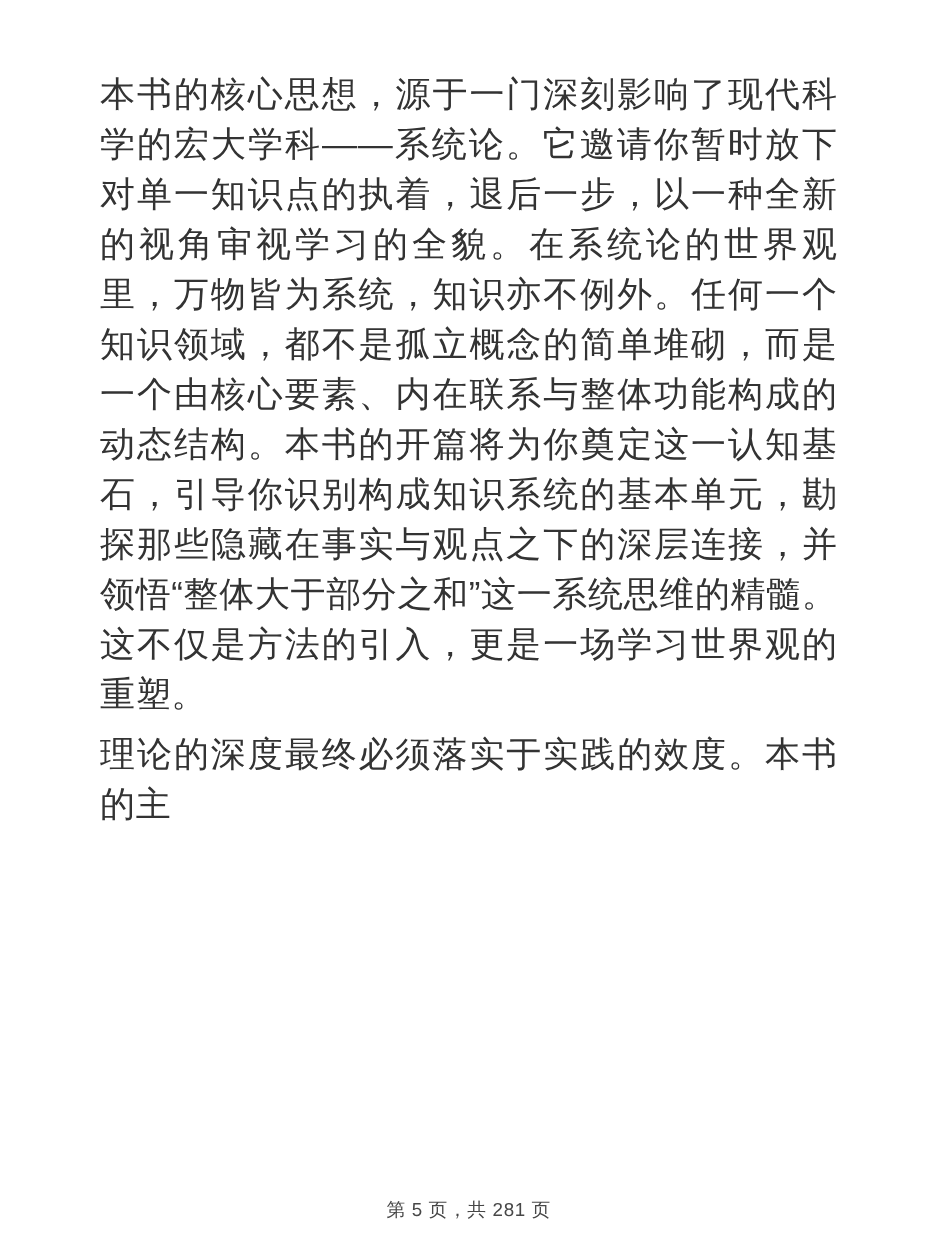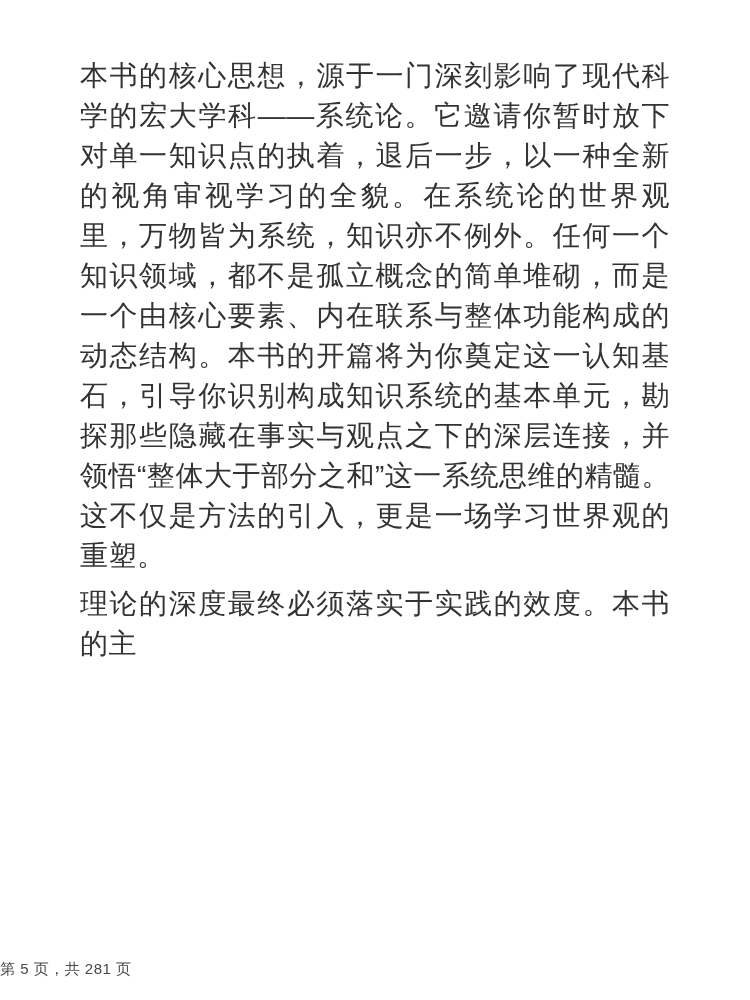--- a/index.html
+++ b/index.html
@@ -44,21 +44,21 @@
   .content p {
     margin: 0 0 8px 0;
     overflow-wrap: break-word;
     word-break: normal;
   }
   .page-footer {
     position: absolute;
     left: 0;
     top: 946px;
     width: 750px;
-    text-align: left;
+    text-align: center;
     color: var(--footer_text);
     font-size: 15px;
     line-height: 22px;
     letter-spacing: 0.5px;
   }
 </style>
 </head>
 <body>
 
 <div class="page">

